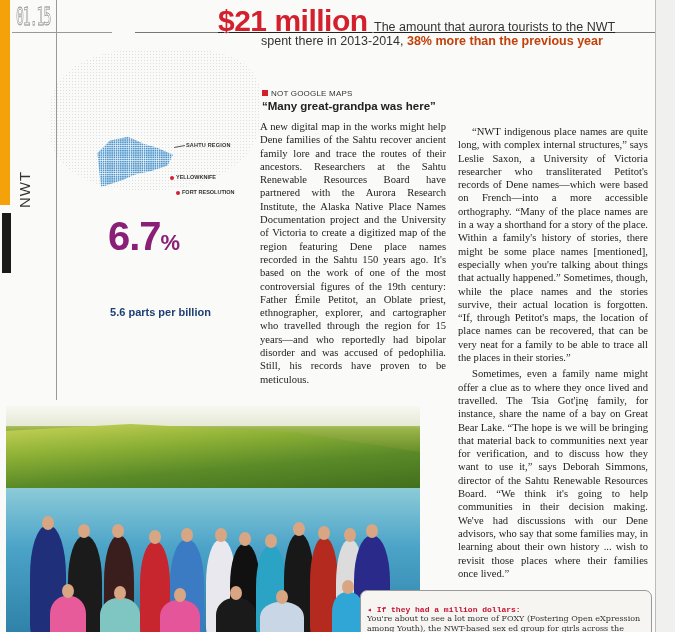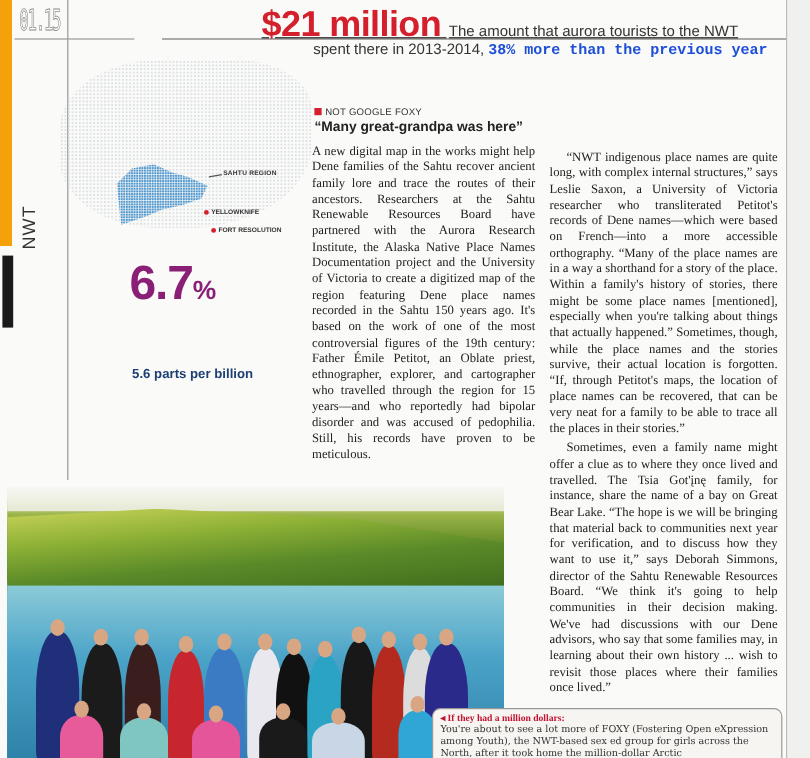--- a/index.html
+++ b/index.html
@@ -17,21 +17,21 @@
   .vline { position: absolute; left: 56px; top: 0; width: 1px; height: 400px; background: #999; }
   .hline { position: absolute; left: 12px; top: 32px; width: 100px; height: 1px; background: #999; }
   .hline2 { position: absolute; left: 135px; top: 32px; width: 520px; height: 1px; background: #777; }
 
   .nwt-label { position: absolute; left: 16px; top: 180px; font-size: 15px; color: #333; transform: rotate(-90deg); transform-origin: left top; letter-spacing: 1px; }
 
   .stat-top { position: absolute; left: 218px; top: 4px; white-space: nowrap; text-decoration: underline; }
   .big-money { font-size: 30px; font-weight: bold; color: #d4202c; letter-spacing: -0.5px; }
   .big-money-sub { font-size: 12.5px; color: #333; margin-left: 2px; }
   .stat-top-line2 { position: absolute; left: 261px; top: 34px; font-size: 12.5px; color: #333; white-space: nowrap; }
-  .stat-top-line2 b { font-weight: bold; color: #1d4ed8; font-family: Liberation Mono, monospace; }
+  .stat-top-line2 b { font-weight: bold; color: #c2410c; }
 
   
   .map { position: absolute; left: 30px; top: 40px; width: 230px; height: 170px; }
   .map-land { position: absolute; left: 20px; top: 10px; width: 210px; height: 140px; border-radius: 40% 30% 50% 40%;
               background-image: radial-gradient(#d8dde3 0.8px, transparent 0.9px); background-size: 3px 3px; opacity: 0.9; }
   .sahtu { position: absolute; left: 62px; top: 110px; width: 100px; height: 60px; }
   .sahtu-label { position: absolute; left: 157px; top: 117px; font-size: 5.5px; font-weight: bold; color: #333; letter-spacing: 0.2px; }
   .sahtu-leader { position: absolute; left: 146px; top: 122px; width: 11px; height: 1px; background: #555; transform: rotate(-10deg); }
   .city { position: absolute; font-size: 5.5px; font-weight: bold; color: #333; white-space: nowrap; }
   .city .dot { display: inline-block; width: 4px; height: 4px; border-radius: 50%; background: #d4202c; margin-right: 2px; vertical-align: middle; }
@@ -60,21 +60,21 @@
   .photo .trees { position: absolute; left: 0; top: 18px; width: 100%; height: 70px;
                   background: linear-gradient(175deg, #c9d35a 0%, #8fb236 30%, #5a8a28 60%, #3d6a1c 100%); clip-path: polygon(0 10%, 30% 0, 70% 12%, 100% 40%, 100% 100%, 0 100%); }
   .photo .lake { position: absolute; left: 0; top: 82px; width: 100%; height: 150px; background: linear-gradient(#8ccbd8, #4ba3c8 40%, #2d7fa6); }
   .photo .group { position: absolute; left: 14px; top: 100px; width: 360px; height: 130px; }
   .person { position: absolute; border-radius: 45% 45% 10% 10%; }
   .head { position: absolute; width: 12px; height: 14px; border-radius: 50%; background: #d9a684; }
 
   
   .sidebox { position: absolute; left: 360px; top: 590px; width: 292px; height: 60px; background: #f7f5f2; border: 1px solid #999; border-radius: 7px;
              padding: 3px 6px; }
-  .sidebox-title { font-family: Liberation Serif, serif; font-size: 8px; font-weight: bold; color: #c4122f; }
+  .sidebox-title { font-family: Liberation Mono, monospace; font-size: 8px; font-weight: bold; color: #c4122f; margin-top: 11px; }
   .sidebox-body { font-family: "DejaVu Serif", serif; font-size: 8px; line-height: 10px; color: #333; }
 </style>
 </head>
 <body>
 
 <div class="page">
   <div class="right-margin"></div>
 
   <div class="orange-bar"></div>
   <div class="black-bar"></div>
@@ -113,21 +113,21 @@
     </div>
   </div>
 
   <div class="pct">
     <span>6.7</span><small>%</small>
   </div>
 
   <div class="ppb-title">5.6 parts per billion</div>
 
   <div class="kicker">
-    <span class="sq"></span><span>NOT GOOGLE FOXY</span>
+    <span class="sq"></span><span>NOT GOOGLE MAPS</span>
   </div>
   <div class="headline">“Many great-grandpa was here”</div>
 
   <div class="col col1">
     <p>A new digital map in the works might help Dene families of the Sahtu recover ancient family lore and trace the routes of their ancestors. Researchers at the Sahtu Renewable Resources Board have partnered with the Aurora Research Institute, the Alaska Native Place Names Documentation project and the University of Victoria to create a digitized map of the region featuring Dene place names recorded in the Sahtu 150 years ago. It's based on the work of one of the most controversial figures of the 19th century: Father Émile Petitot, an Oblate priest, ethnographer, explorer, and cartographer who travelled through the region for 15 years—and who reportedly had bipolar disorder and was accused of pedophilia. Still, his records have proven to be meticulous.</p>
   </div>
   <div class="col col2">
     <p class="indent">“NWT indigenous place names are quite long, with complex internal structures,” says Leslie Saxon, a University of Victoria researcher who transliterated Petitot's records of Dene names—which were based on French—into a more accessible orthography. “Many of the place names are in a way a shorthand for a story of the place. Within a family's history of stories, there might be some place names [mentioned], especially when you're talking about things that actually happened.” Sometimes, though, while the place names and the stories survive, their actual location is forgotten. “If, through Petitot's maps, the location of place names can be recovered, that can be very neat for a family to be able to trace all the places in their stories.”</p>
     <p class="indent">Sometimes, even a family name might offer a clue as to where they once lived and travelled. The Tsia Got'įnę family, for instance, share the name of a bay on Great Bear Lake. “The hope is we will be bringing that material back to communities next year for verification, and to discuss how they want to use it,” says Deborah Simmons, director of the Sahtu Renewable Resources Board. “We think it's going to help communities in their decision making. We've had discussions with our Dene advisors, who say that some families may, in learning about their own history ... wish to revisit those places where their families once lived.”</p>
   </div>

